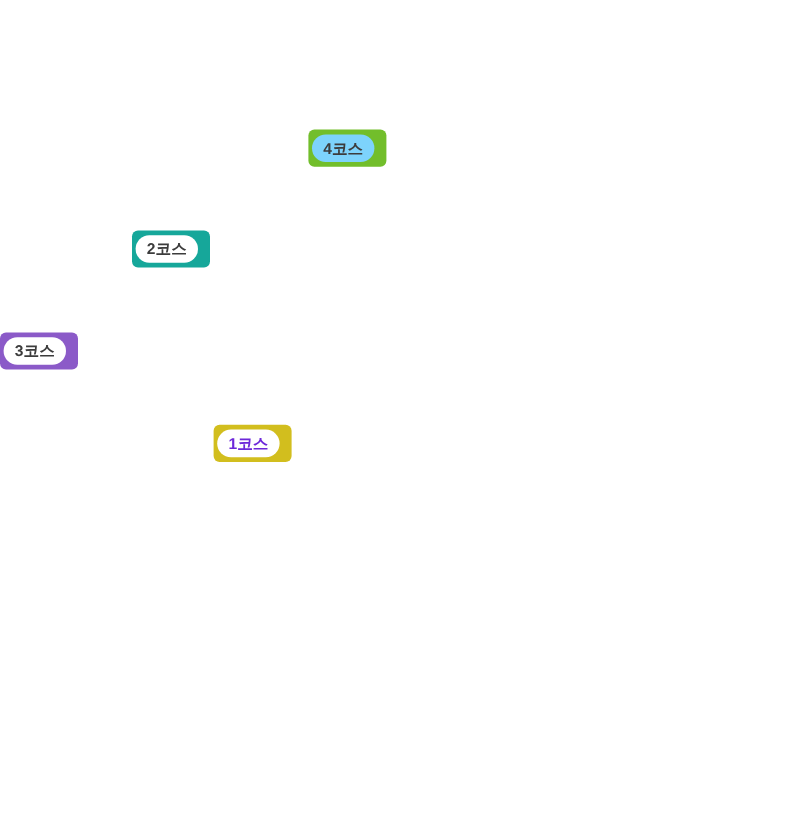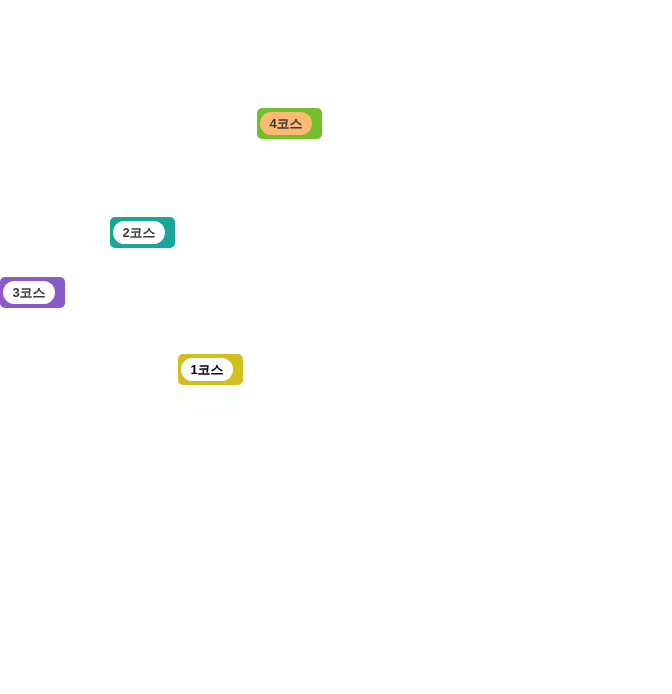--- a/index.html
+++ b/index.html
@@ -47,28 +47,28 @@
     line-height: 1;
     white-space: nowrap;
   }
 </style>
 </head>
 <body style="background: rgb(255, 255, 255);">
 
 <div class="map">
 
   <div class="badge" style="left: 257px; top: 108px; background: rgb(114, 190, 43);">
-    <span class="pill" style="color: rgb(60, 60, 60); background: #fdba74;">4코스</span>
+    <span class="pill" style="color: rgb(60, 60, 60); background: #7dd3fc;">4코스</span>
   </div>
 
-  <div class="badge" style="left: 110px; top: 192px; background: rgb(22, 167, 154); margin-top: 25px;">
+  <div class="badge" style="left: 110px; top: 192px; background: rgb(22, 167, 154);">
     <span class="pill" style="color: rgb(60, 60, 60); background: rgb(255, 255, 255);">2코스</span>
   </div>
 
   <div class="badge" style="left: 0px; top: 277px; background: rgb(139, 90, 200); text-decoration: underline;">
     <span class="pill" style="color: rgb(60, 60, 60); background: rgb(255, 255, 255);">3코스</span>
   </div>
 
   <div class="badge" style="left: 178px; top: 354px; background: rgb(210, 190, 30);">
-    <span class="pill" style="color: #000000; background: rgb(255, 255, 255);">1코스</span>
+    <span class="pill" style="color: #6d28d9; background: rgb(255, 255, 255);">1코스</span>
   </div>
 
 </div>
 
 </body></html>

